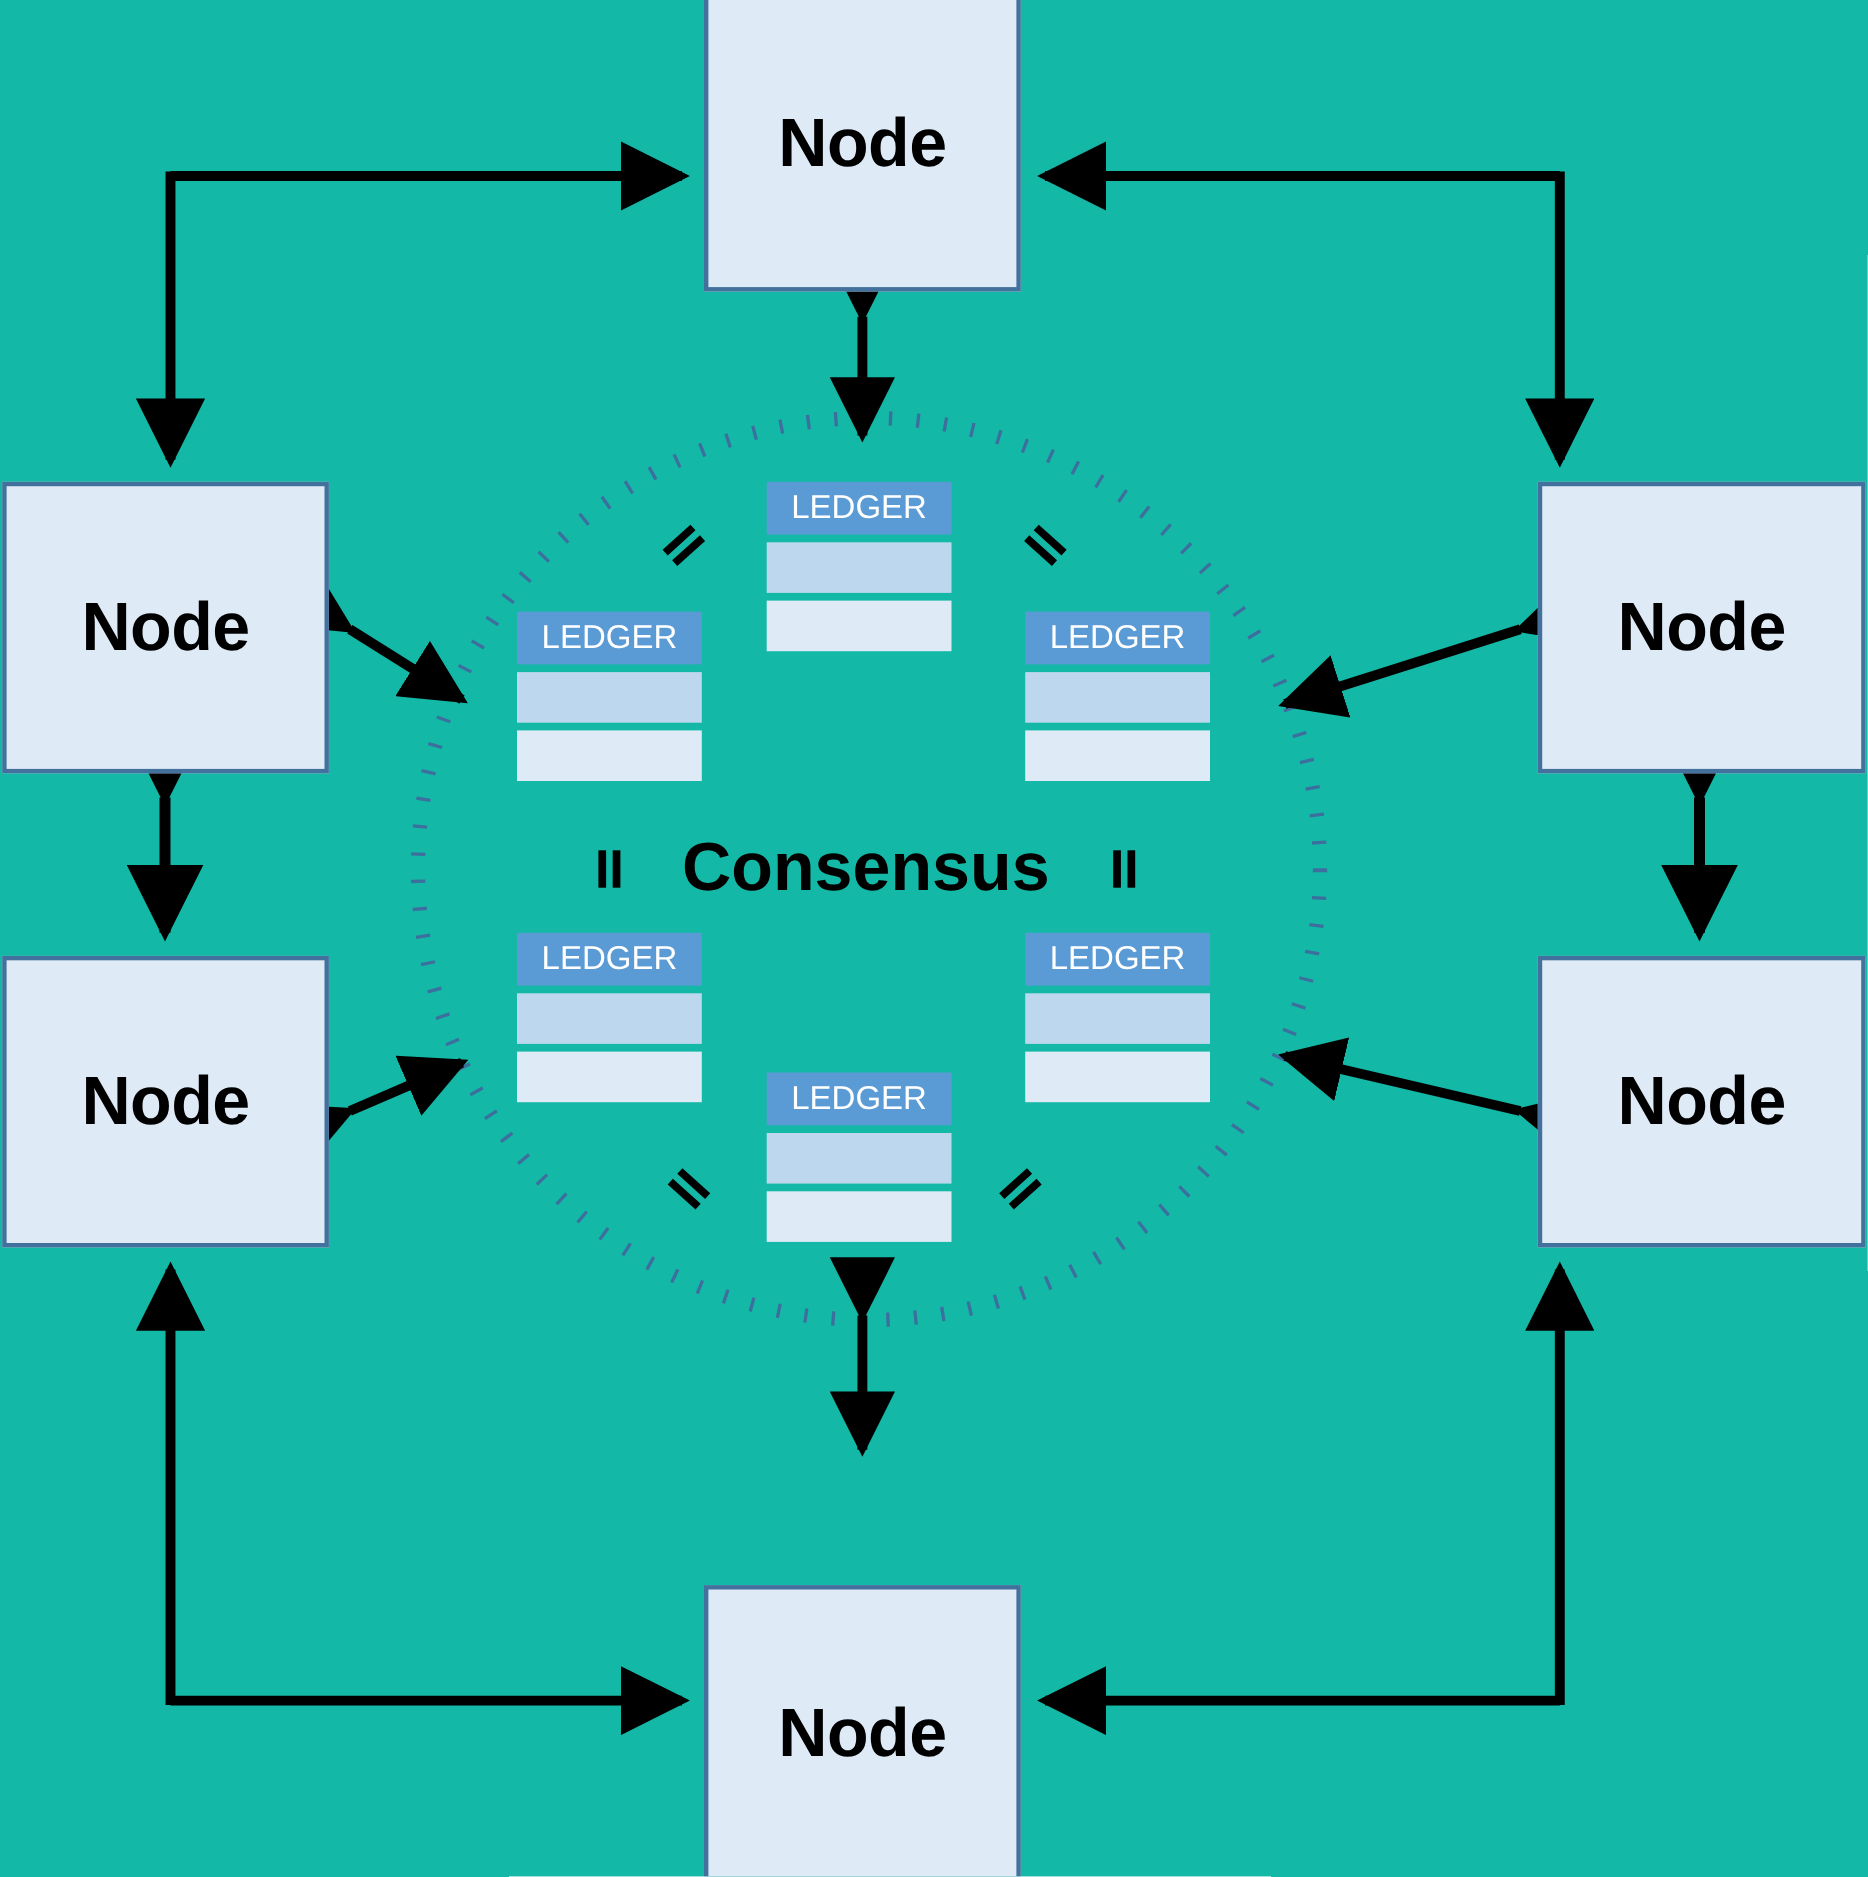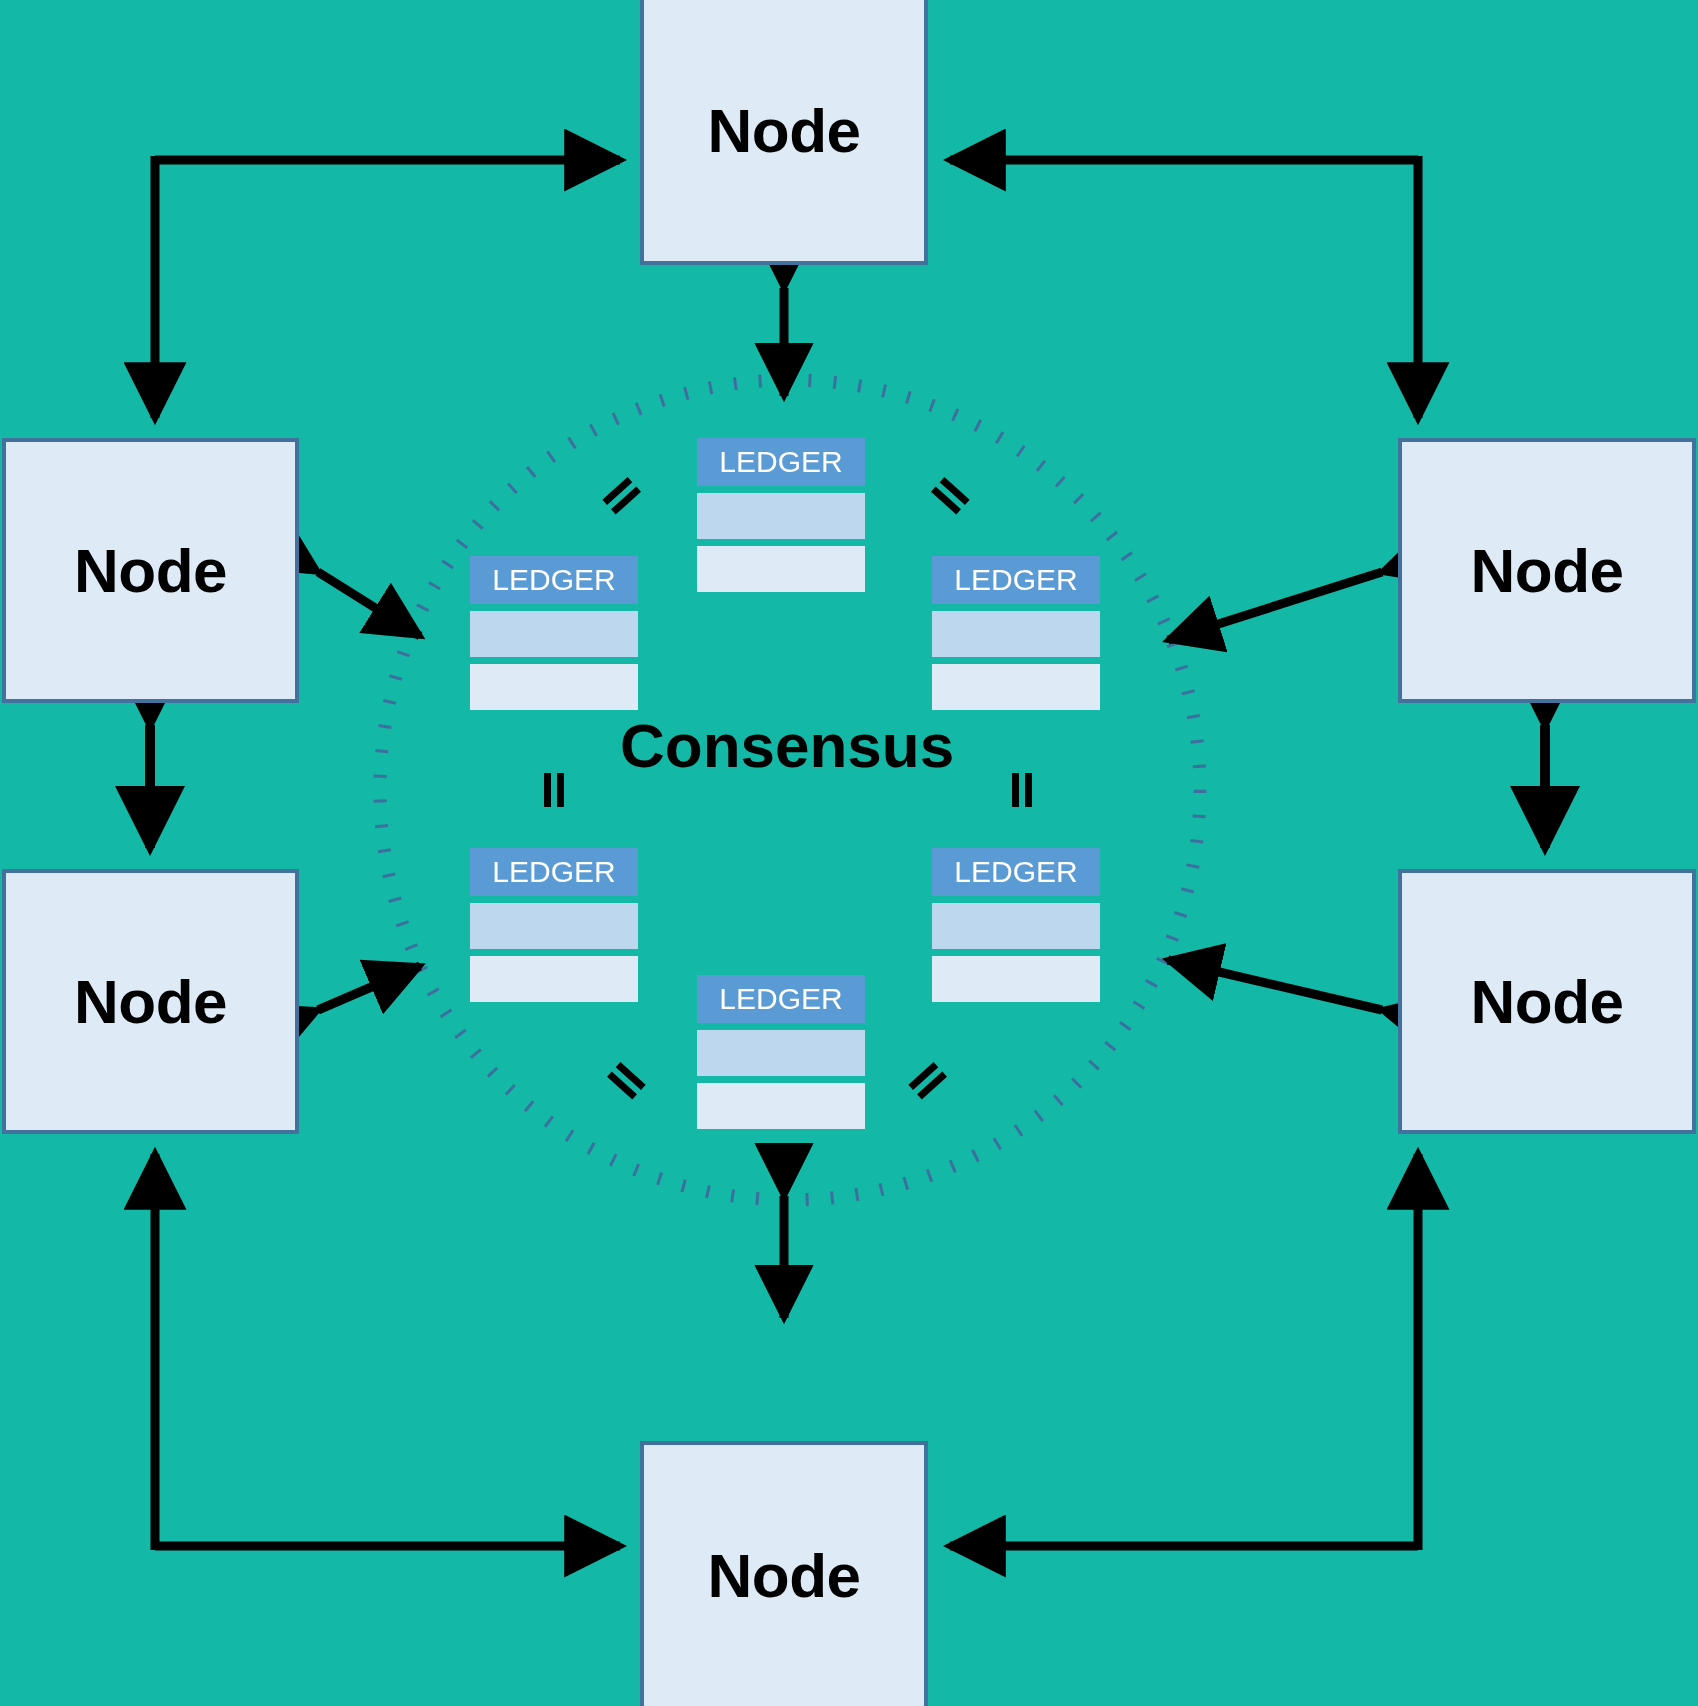--- a/index.html
+++ b/index.html
@@ -194,15 +194,15 @@
   </div>
   <div class="eq" style="left:610px; top:1063px; transform:rotate(42deg);">
     <i class="a"></i>
       <i class="b"></i>
   </div>
   <div class="eq" style="left:910px; top:1063px; transform:rotate(-42deg);">
     <i class="a"></i>
       <i class="b"></i>
   </div>
 
-  <div class="consensus" style="left:620px; top:715px;">Consensus</div>
+  <div class="consensus" style="left:620px; top:758px;">Consensus</div>
 
 </div>
 
 </body></html>

